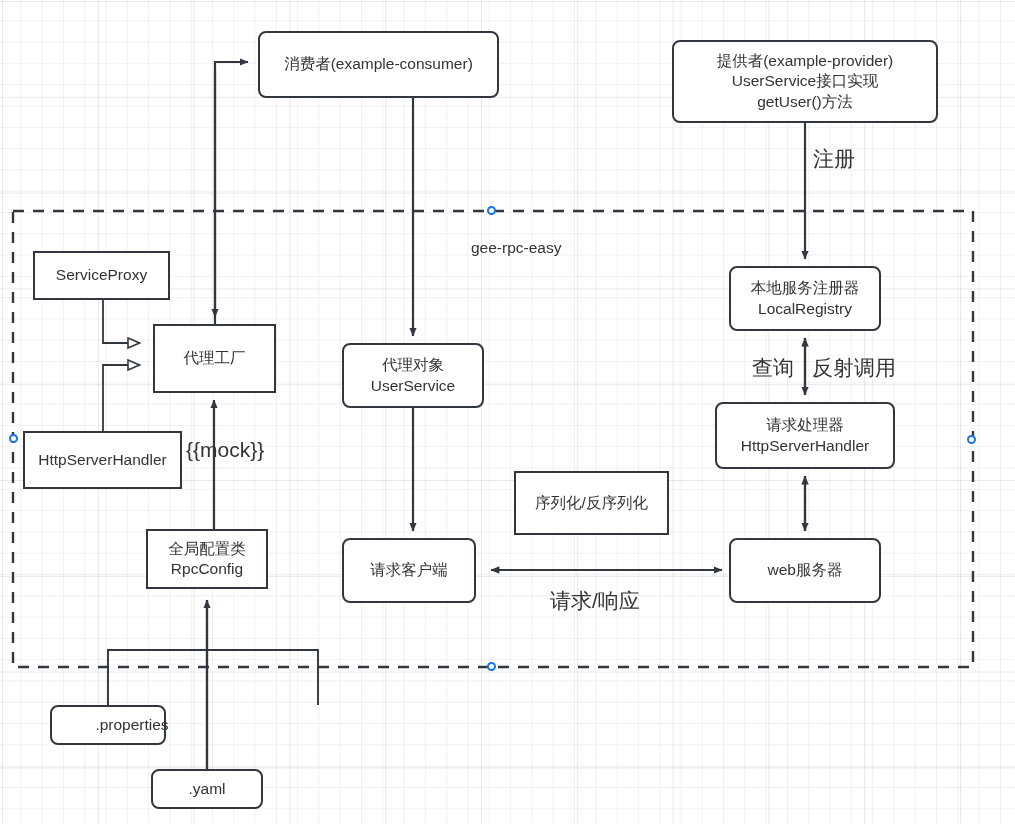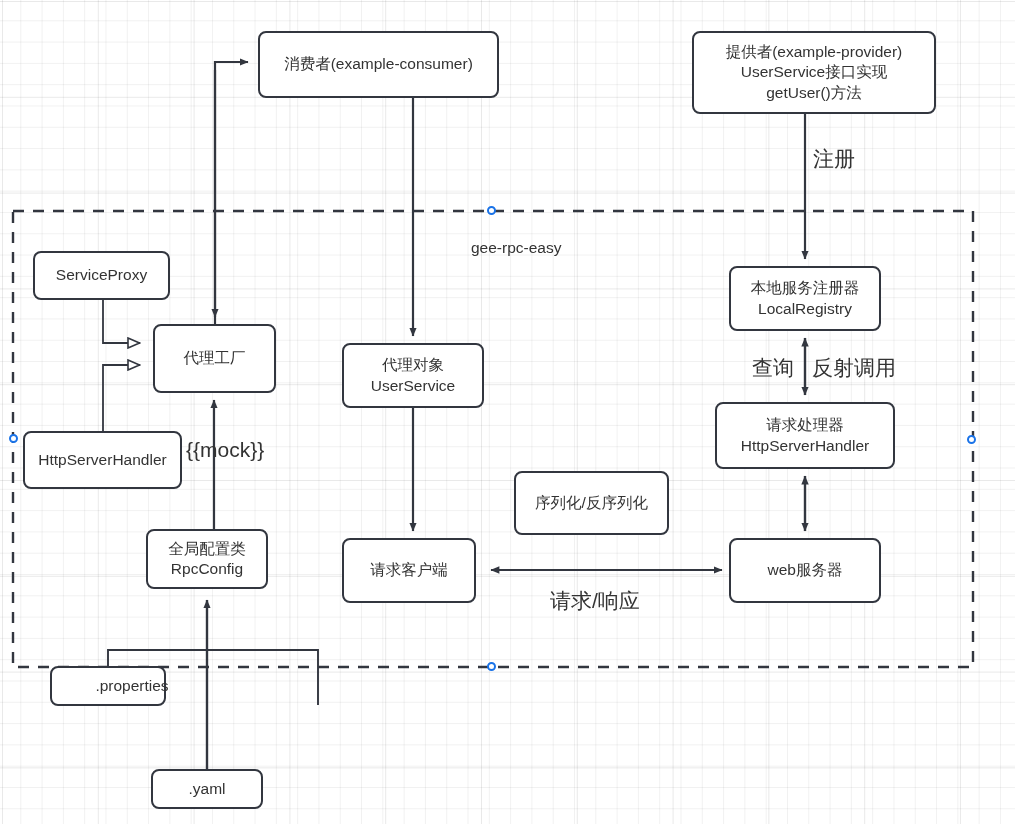--- a/index.html
+++ b/index.html
@@ -44,21 +44,21 @@
     display: flex;
     align-items: center;
     justify-content: center;
     text-align: center;
     font-size: 15.5px;
     line-height: 1.32;
     white-space: pre-line;
     z-index: 3;
   }
   .node.rounded { border-radius: 8px; }
-  .node.sharp { border-radius: 8px; }
+  .node.sharp { border-radius: 0; }
   .edge-label {
     position: absolute;
     color: #333333;
     font-size: 21px;
     line-height: 1.2;
     white-space: nowrap;
     z-index: 4;
     background: transparent;
   }
   .group-label {
@@ -122,21 +122,21 @@
 
     <path d="M 214 529 L 214 400" fill="none" stroke="#32363f" stroke-width="2.2" marker-end="url(#arrow)"></path>
 
     <path d="M 108 705 L 108 650 L 318 650 L 318 705" fill="none" stroke="#32363f" stroke-width="1.9"></path>
     <path d="M 207 769 L 207 600" fill="none" stroke="#32363f" stroke-width="2.4" marker-end="url(#arrow)"></path>
     <path d="M 207 650 L 207 650" fill="none" stroke="#32363f" stroke-width="1.9"></path>
   </svg>
 
   <div class="node rounded" style="left:258px; top:31px; width:241px; height:67px;">消费者(example-consumer)</div>
 
-  <div class="node rounded" style="left:672px; top:31px; width:244px; height:83px;margin-left:20px;">提供者(example-provider)
+  <div class="node rounded" style="left:672px; top:40px; width:266px; height:83px;">提供者(example-provider)
 UserService接口实现
 getUser()方法</div>
 
   <div class="node sharp" style="left:33px; top:251px; width:137px; height:49px;">ServiceProxy</div>
 
   <div class="node sharp" style="left:23px; top:431px; width:159px; height:58px;">HttpServerHandler</div>
 
   <div class="node sharp" style="left:153px; top:324px; width:123px; height:69px;text-align:center;">代理工厂</div>
 
   <div class="node sharp" style="left:146px; top:529px; width:122px; height:60px;">全局配置类
@@ -150,21 +150,21 @@
   <div class="node sharp" style="left:514px; top:471px; width:155px; height:64px;">序列化/反序列化</div>
 
   <div class="node rounded" style="left:729px; top:266px; width:152px; height:65px;">本地服务注册器
 LocalRegistry</div>
 
   <div class="node rounded" style="left:715px; top:402px; width:180px; height:67px;">请求处理器
 HttpServerHandler</div>
 
   <div class="node rounded" style="left:729px; top:538px; width:152px; height:65px;">web服务器</div>
 
-  <div class="node rounded" style="left:50px; top:666px; width:116px; height:40px;padding-left:48px;">.properties</div>
+  <div class="node rounded" style="left:50px; top:705px; width:116px; height:40px;padding-left:48px;">.properties</div>
 
 
   <div class="node rounded" style="left:151px; top:769px; width:112px; height:40px;">.yaml</div>
 
   <div class="group-label" style="left:463px; top:239px;">gee-rpc-easy</div>
 
   <div class="edge-label" style="left:813px; top:146px;">注册</div>
 
   <div class="edge-label" style="left:186px; top:437px;">{{mock}}</div>
 

